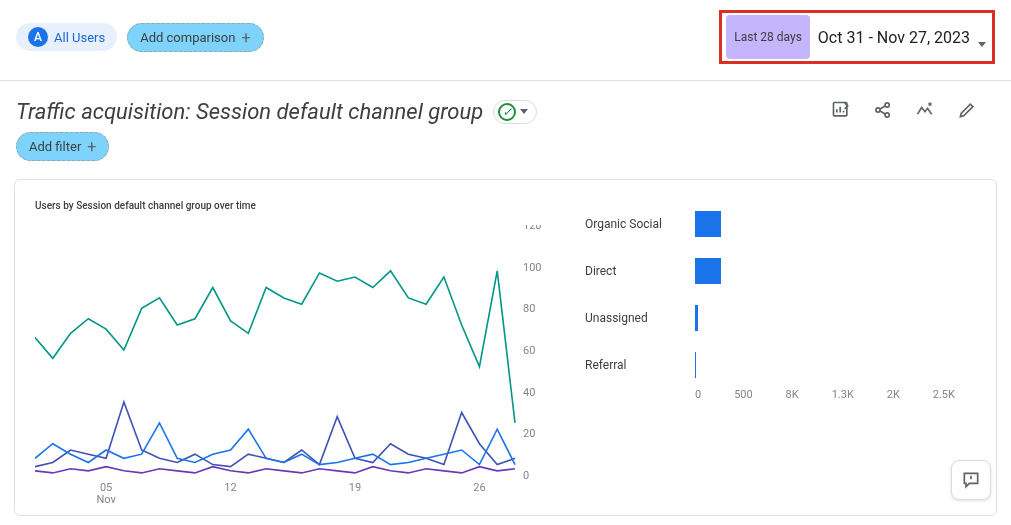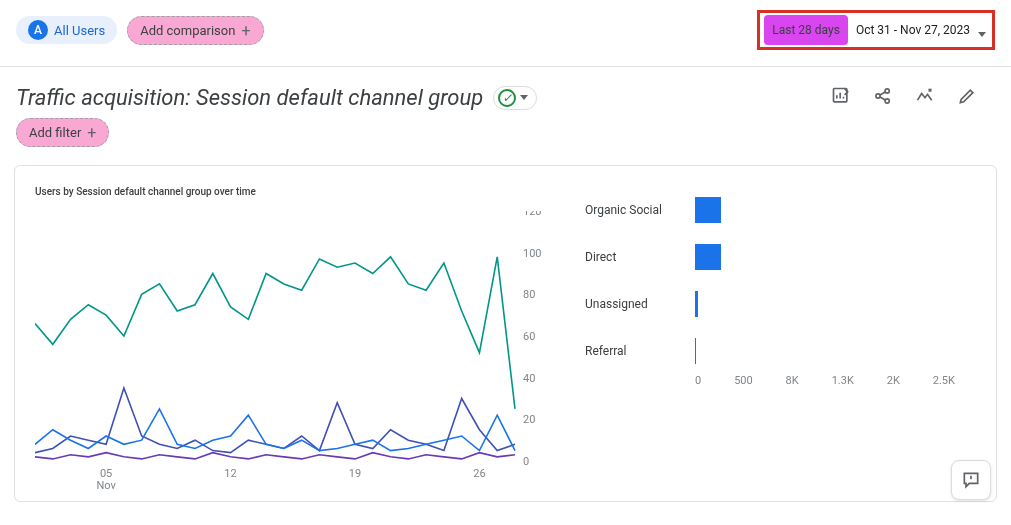--- a/index.html
+++ b/index.html
@@ -35,40 +35,40 @@
     }
     .chip-allusers .icon-circle {
       width: 20px; height: 20px; border-radius: 50%;
       background: #1a73e8; color: #fff; display: flex;
       align-items: center; justify-content: center;
       font-size: 12px; font-weight: 500;
     }
     .chip-add {
       border: 1px dashed #9aa0a6;
       color: #3c4043;
-      background: #f9a8d4;
+      background: #7dd3fc;
     }
     .chip-add .plus { font-size: 16px; color: #5f6368; }
     .date-group {
       margin-left: auto;
       border: 3px solid #d93025;
       padding: 2px 6px 2px 4px;
       display: flex;
       align-items: center;
       gap: 8px;
     }
     .date-badge {
-      background: #d946ef;
+      background: #c4b5fd;
       border-radius: 4px;
-      padding: 8px 8px;
+      padding: 15px 8px;
       font-size: 12px;
       color: #3c4043;
     }
     .date-range {
-      font-size: 12px;
+      font-size: 16px;
       color: #202124;
       display: flex;
       align-items: flex-end;
       gap: 8px;
     }
     .caret-down {
       width: 0; height: 0;
       border-left: 4px solid transparent;
       border-right: 4px solid transparent;
       border-top: 5px solid #5f6368;

